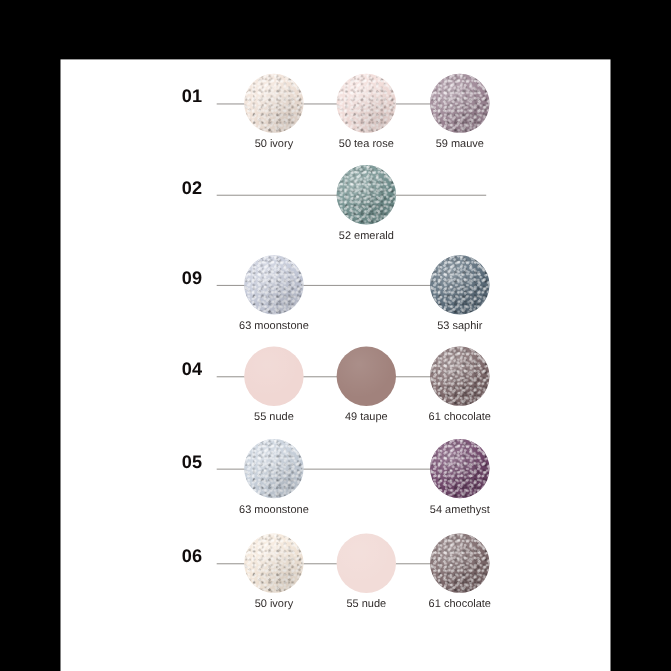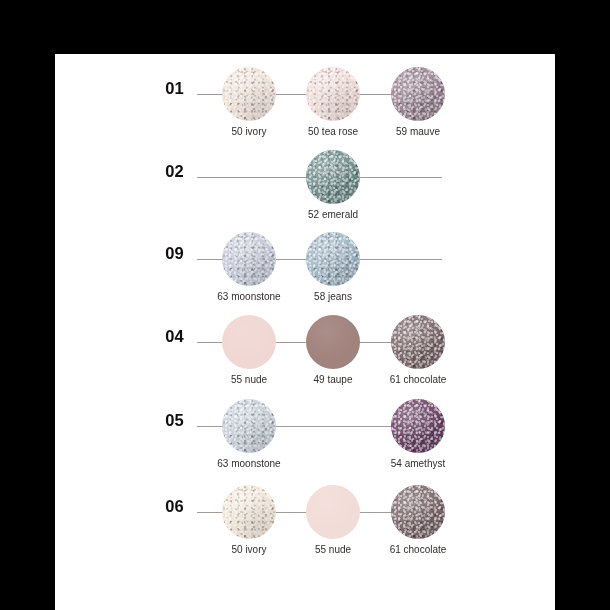--- a/index.html
+++ b/index.html
@@ -196,26 +196,26 @@
         <div class="row-index">09</div>
         <div class="connector"></div>
         <div class="swatches">
           <div class="cell c0">
             <div class="swatch shimmer" style="background: rgb(198, 203, 218);">
               <div class="grain"></div>
               <div class="sheen"></div>
             </div>
             <div class="label">63 moonstone</div>
           </div>
-          <div class="cell c1">
-            <div class="swatch shimmer" style="background: rgb(161, 184, 199);">
-              <div class="grain"></div>
-              <div class="sheen"></div>
-            </div>
-            <div class="label">58 jeans</div>
+          <div class="cell c2">
+            <div class="swatch shimmer" style="background: rgb(92, 110, 124);">
+              <div class="grain"></div>
+              <div class="sheen"></div>
+            </div>
+            <div class="label">53 saphir</div>
           </div>
         </div>
       </div>
       <div class="row" style="top: 248px;">
         <div class="row-index">04</div>
         <div class="connector"></div>
         <div class="swatches">
           <div class="cell c0">
             <div class="swatch matte" style="background: rgb(240, 215, 211);">
               <div class="grain"></div>

